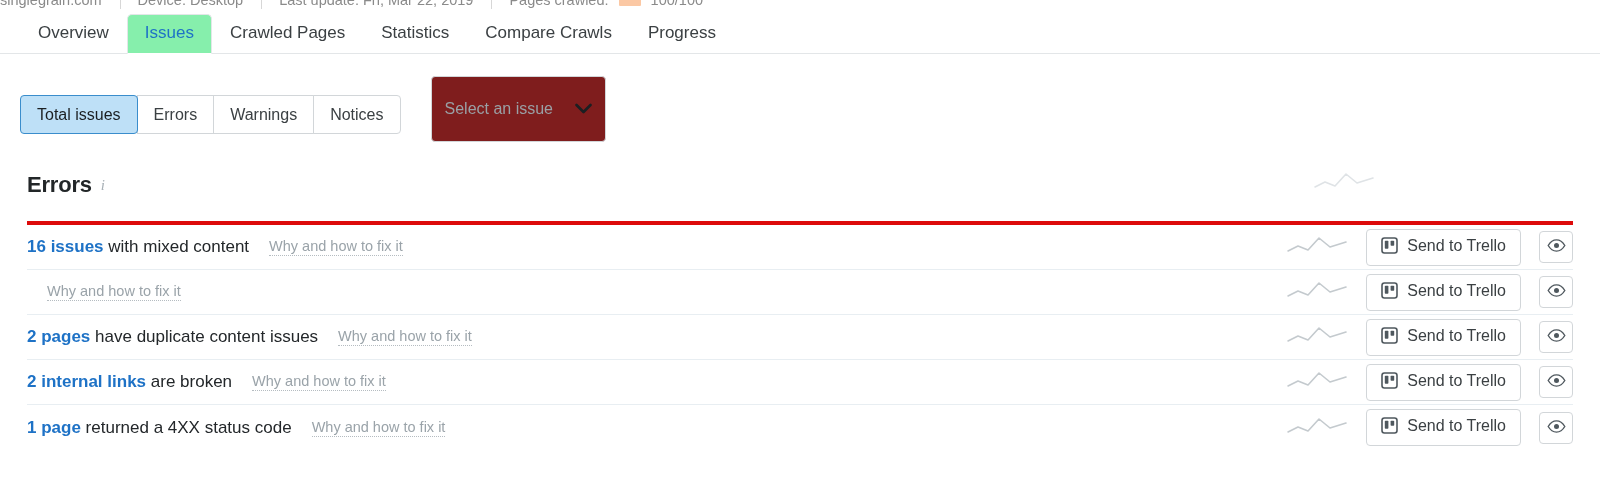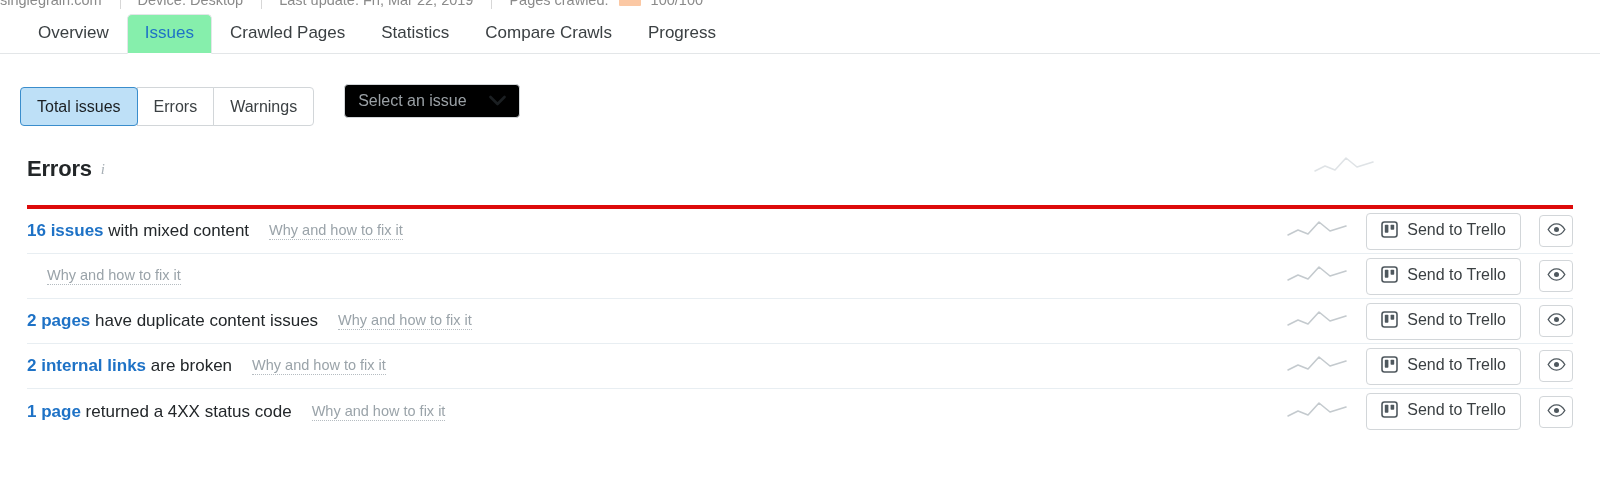--- a/index.html
+++ b/index.html
@@ -107,22 +107,22 @@
     border-radius: 4px;
   }
   .select-box {
     display: flex;
     align-items: center;
     justify-content: space-between;
     gap: 22px;
     min-width: 168px;
     border: 1px solid #d2d6d9;
     border-radius: 4px;
-    padding: 7px 13px;
-    background: #000000;
+    padding: 23px 13px;
+    background: #7f1d1d;
     cursor: pointer;
   }
   .select-placeholder { font-size: 16px; color: #9aa0a5; }
   .chev { display: block; }
 
   
   .section-head {
     display: flex;
     align-items: center;
     padding: 30px 0 0 27px;
@@ -234,20 +234,21 @@
   <div class="tab">Statistics</div>
   <div class="tab">Compare Crawls</div>
   <div class="tab">Progress</div>
 </div>
 
 <div class="filter-row">
   <div class="segmented">
     <div class="seg-btn active">Total issues</div>
     <div class="seg-btn">Errors</div>
     <div class="seg-btn">Warnings</div>
+    <div class="seg-btn">Notices</div>
   </div>
   <div class="select-box">
     <span class="select-placeholder">Select an issue</span>
     <span class="chev">
       <svg width="17" height="11" viewBox="0 0 17 11">
           <path d="M1.5 2 L8.5 9 L15.5 2" stroke="#1b1f22" stroke-width="2.6" fill="none" stroke-linecap="round" stroke-linejoin="round"></path>
         </svg>
     </span>
   </div>
 </div>

